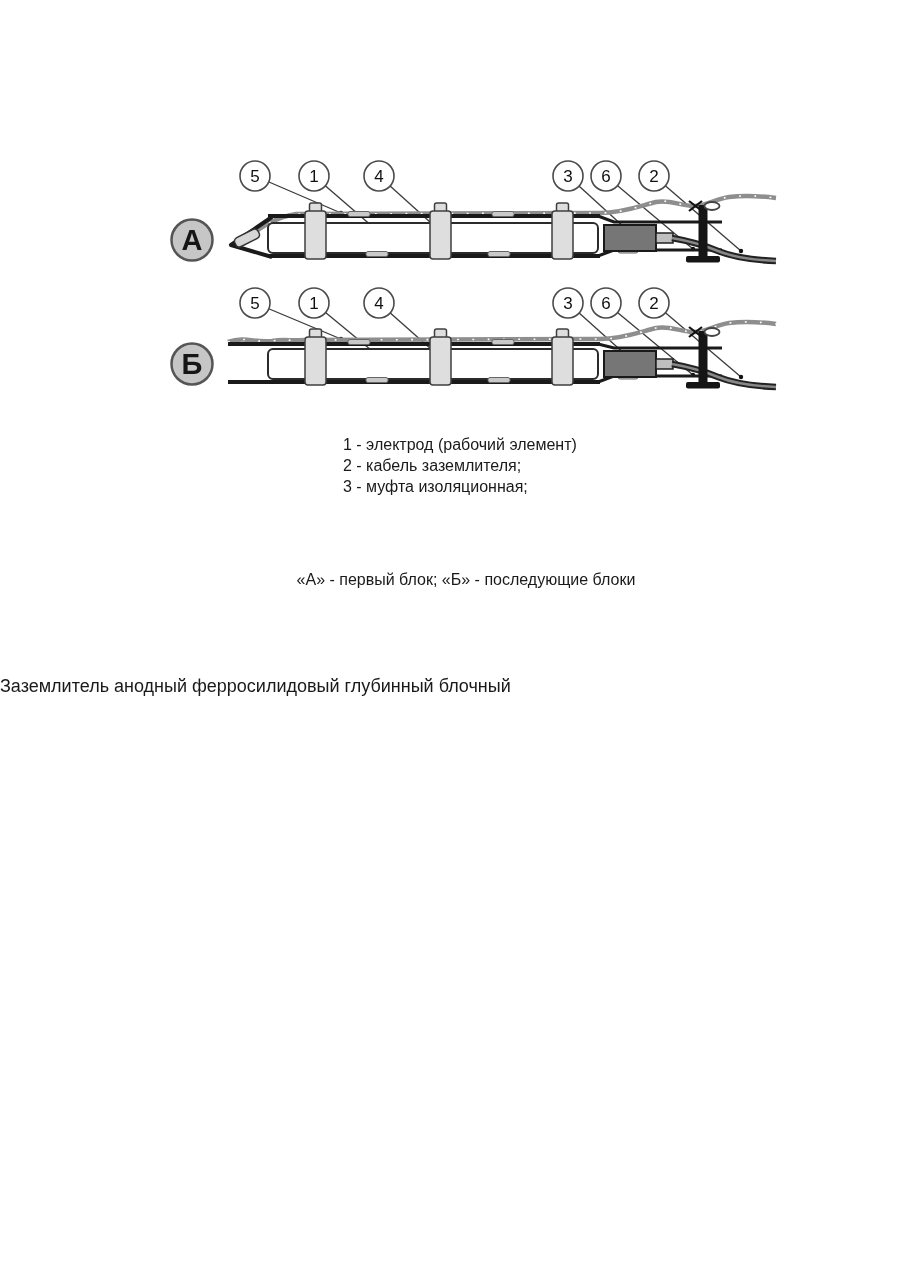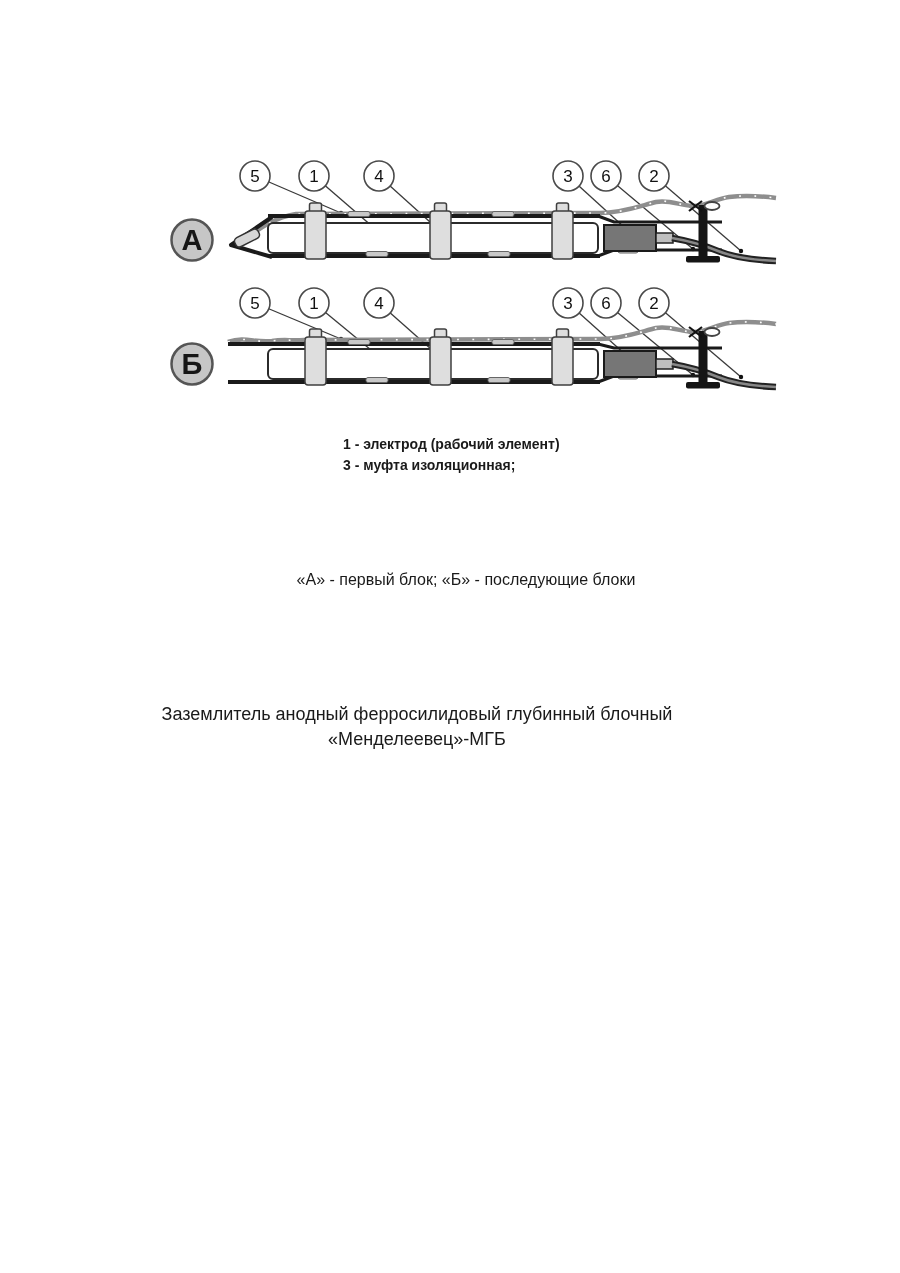--- a/index.html
+++ b/index.html
@@ -19,40 +19,39 @@
     position: absolute;
     left: 0;
     top: 0;
     width: 900px;
     height: 430px;
   }
   .legend {
     position: absolute;
     left: 343px;
     top: 434px;
-    font-size: 14px;
+    font-size: 16px;
     line-height: 21px;
     white-space: nowrap;
-    font-weight: bold;
   }
   .variant-note {
     position: absolute;
     left: 0;
     top: 571px;
     width: 932px;
     text-align: center;
     font-size: 16px;
     white-space: nowrap;
   }
   .caption {
     position: absolute;
     left: 0;
-    top: 702px;
+    top: 674px;
     width: 834px;
-    text-align: center;
+    text-align: left;
     font-size: 18px;
     line-height: 25px;
   }
   .callout-num {
     font-size: 17px;
     fill: #111111;
   }
   .badge-letter {
     font-size: 29px;
     font-weight: bold;
@@ -266,21 +265,21 @@
 
     <g>
       <circle cx="192" cy="364" r="20.5" fill="#c6c6c6" stroke="#555" stroke-width="2.5"></circle>
       <text class="badge-letter" x="192" y="374" text-anchor="middle">Б</text>
     </g>
   </g>
 </svg>
 
 <div class="legend">
   <div>1 - электрод (рабочий элемент)</div>
+  <div>2 - кабель заземлителя;</div>
   <div>3 - муфта изоляционная;</div>
 </div>
 
 <div class="variant-note">«А» - первый блок; «Б» - последующие блоки</div>
 
 <div class="caption">
   <div>Заземлитель анодный ферросилидовый глубинный блочный</div>
-  <div>«Менделеевец»-МГБ</div>
 </div>
 
 </body></html>

